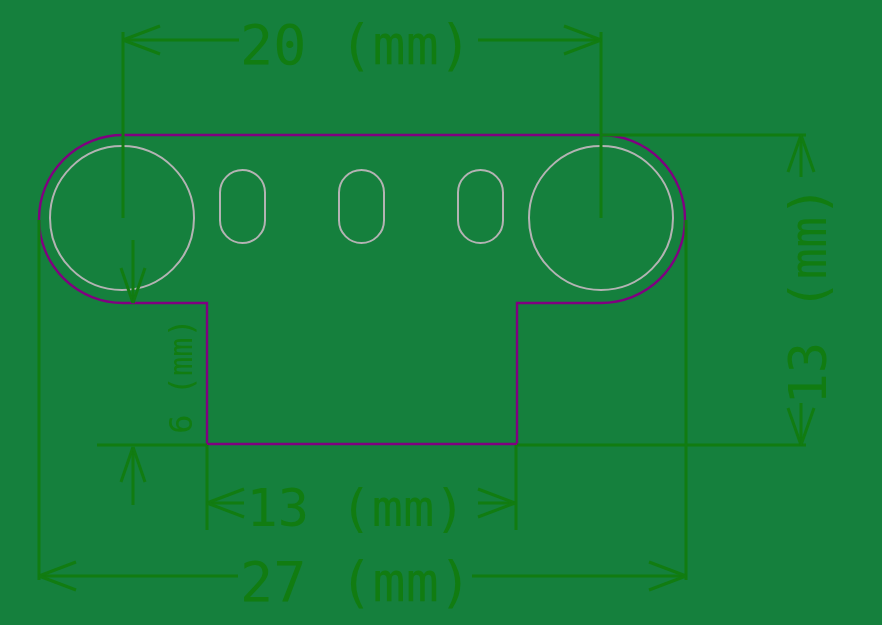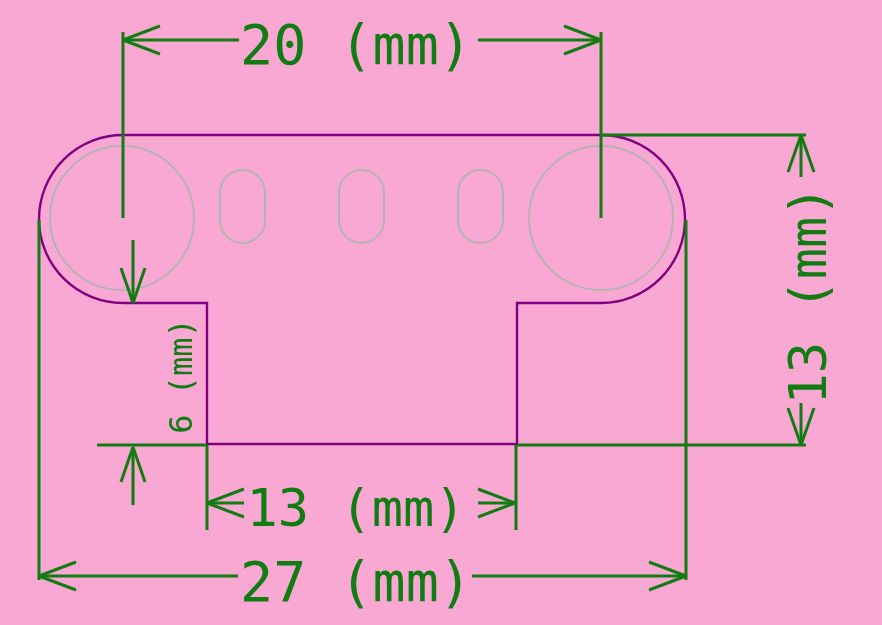--- a/index.html
+++ b/index.html
@@ -7,21 +7,21 @@
     padding: 0;
     background: #ffffff;
     width: 882px;
     height: 625px;
     overflow: hidden;
   }
   .drawing-wrap {
     position: relative;
     width: 882px;
     height: 625px;
-    background: #f9a8d4;
+    background: #15803d;
     text-align: center;
   }
   svg text {
     font-family: "DejaVu Sans Mono", "Liberation Mono", monospace;
     stroke: none;
   }
   .dim-label-main { font-size: 55px; }
   .dim-label-mid  { font-size: 52px; }
   .dim-label-small{ font-size: 32px; }
 </style>

